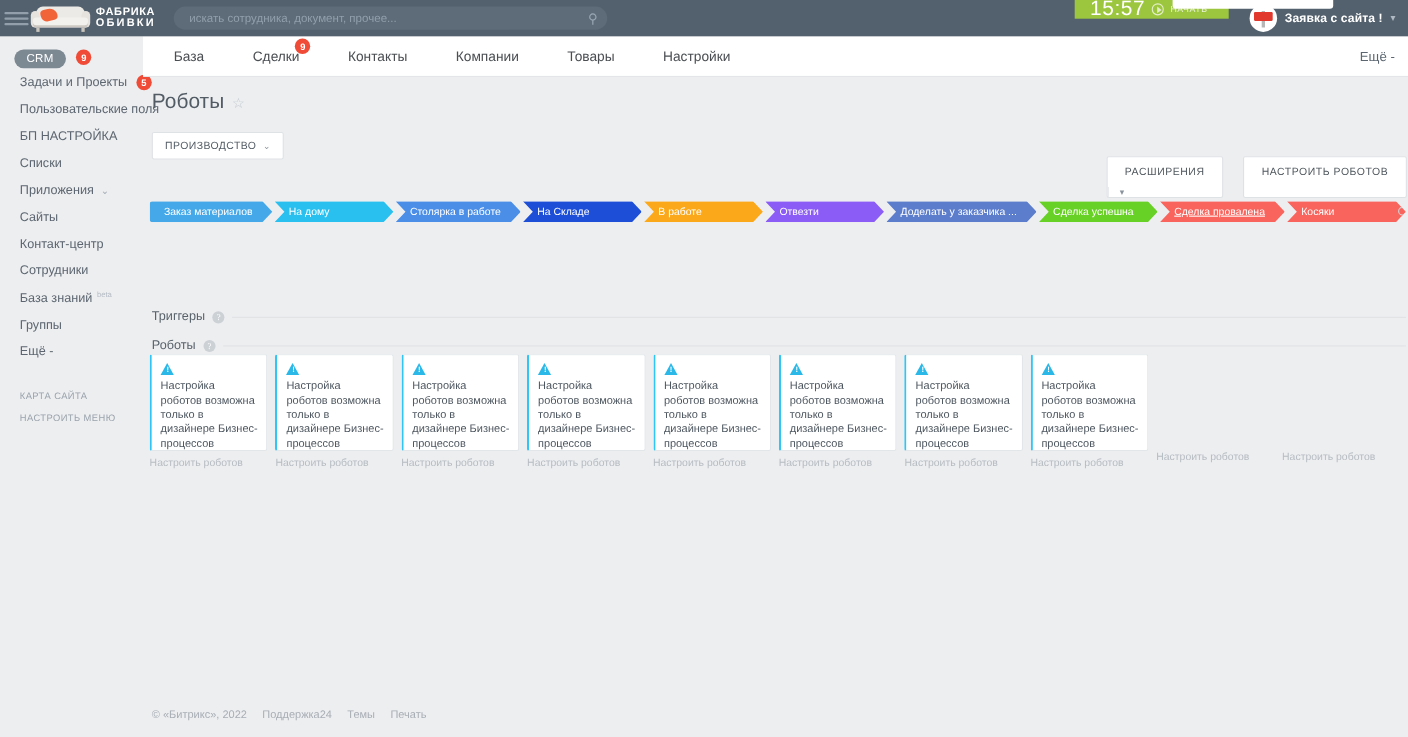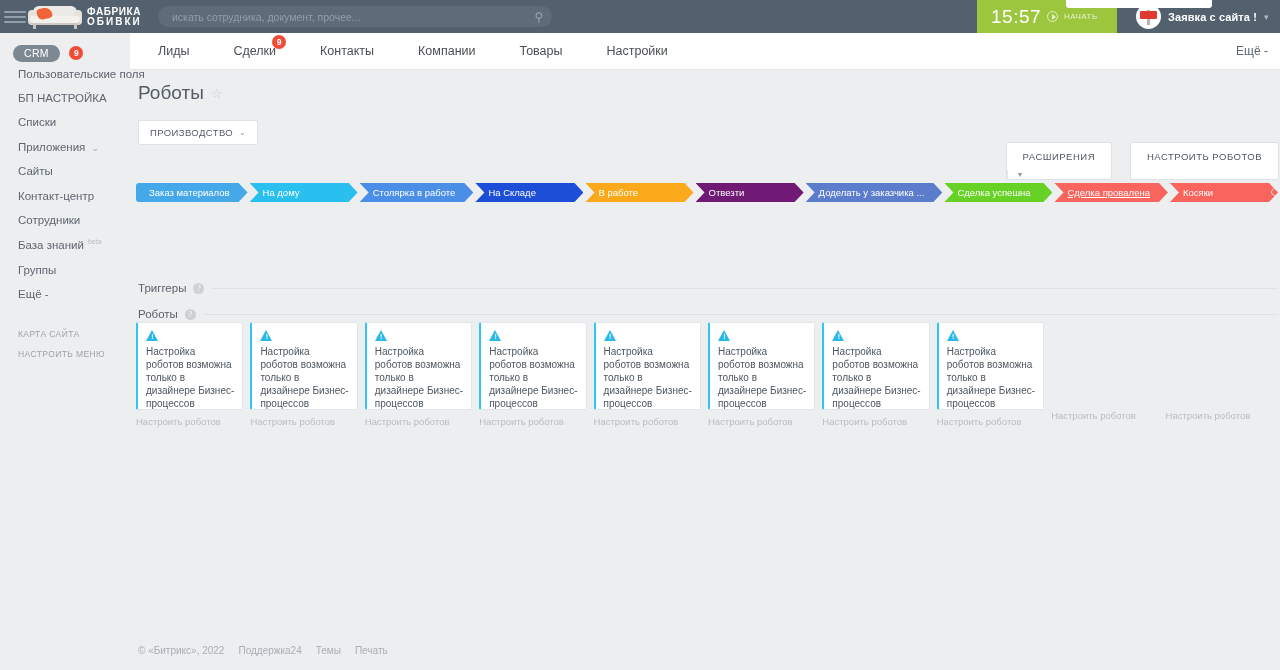--- a/index.html
+++ b/index.html
@@ -72,21 +72,21 @@
   .searchbox input {
     flex: 1; border: none; outline: none; background: transparent;
     color: #c3ccd4; font-size: 10.5px; padding-left: 14px;
     font-family: "Liberation Sans", sans-serif;
   }
   .searchbox input::placeholder { color: #919fac; }
   .search-ico { width: 26px; text-align: center; color: #9aa7b3; font-size: 12px; }
 
   .timer-block {
     position: absolute; left: 977px; top: 0;
-    width: 140px; height: 33px; background: #9dc63f;
+    width: 140px; height: 17px; background: #9dc63f;
     display: flex; align-items: center; gap: 6px; padding-left: 14px;
   }
   .timer-block .clock {
     font-size: 19px; color: #ffffff; font-weight: 300; letter-spacing: 0.5px;
   }
   .play-ico {
     width: 11px; height: 11px; border-radius: 50%;
     border: 1.3px solid #e4efca; position: relative;
   }
   .play-ico::after {
@@ -372,21 +372,21 @@
     </div>
     <span class="user-name">Заявка с сайта !</span>
     <span class="caret-w">▾</span>
   </div>
 </div>
 
 <div class="white-popup"></div>
 
 <div class="navbar">
   <div class="nav-item">
-    <span>Лиды</span>
+    <span>База</span>
   </div>
   <div class="nav-item">
     <span>Сделки</span>
     <span class="nav-badge">9</span>
   </div>
   <div class="nav-item">
     <span>Контакты</span>
   </div>
   <div class="nav-item">
     <span>Компании</span>
@@ -399,20 +399,24 @@
   </div>
   <div class="nav-more">Ещё -</div>
 </div>
 
 <div class="sidebar">
   <div>
     <span class="crm-pill">CRM</span>
     <span class="crm-badge">9</span>
   </div>
 
+  <div class="side-item">
+    <span>Задачи и Проекты</span>
+    <span class="side-badge">5</span>
+  </div>
   <div class="side-item">
     <span>Пользовательские поля</span>
   </div>
   <div class="side-item">
     <span>БП НАСТРОЙКА</span>
   </div>
   <div class="side-item">
     <span>Списки</span>
   </div>
   <div class="side-item">
@@ -474,21 +478,21 @@
       </div>
       <div class="stage" style="background: rgb(74, 142, 232); flex: 1 1 0px;">
         <span>Столярка в работе</span>
       </div>
       <div class="stage" style="background: #1d4ed8; flex: 1 1 0px;">
         <span>На Складе</span>
       </div>
       <div class="stage" style="background: rgb(251, 169, 26); flex: 1 1 0px;">
         <span>В работе</span>
       </div>
-      <div class="stage" style="background: #701a75; flex: 1 1 0px;">
+      <div class="stage" style="background: #8b5cf6; flex: 1 1 0px;">
         <span>Отвезти</span>
       </div>
       <div class="stage" style="background: rgb(92, 125, 203); flex: 1 1 0px;">
         <span>Доделать у заказчика ...</span>
       </div>
       <div class="stage" style="background: rgb(104, 209, 38); flex: 1 1 0px;">
         <span>Сделка успешна</span>
       </div>
       <div class="stage" style="background: rgb(249, 100, 93); flex: 1 1 0px; text-decoration: underline;">
         <span>Сделка провалена</span>

